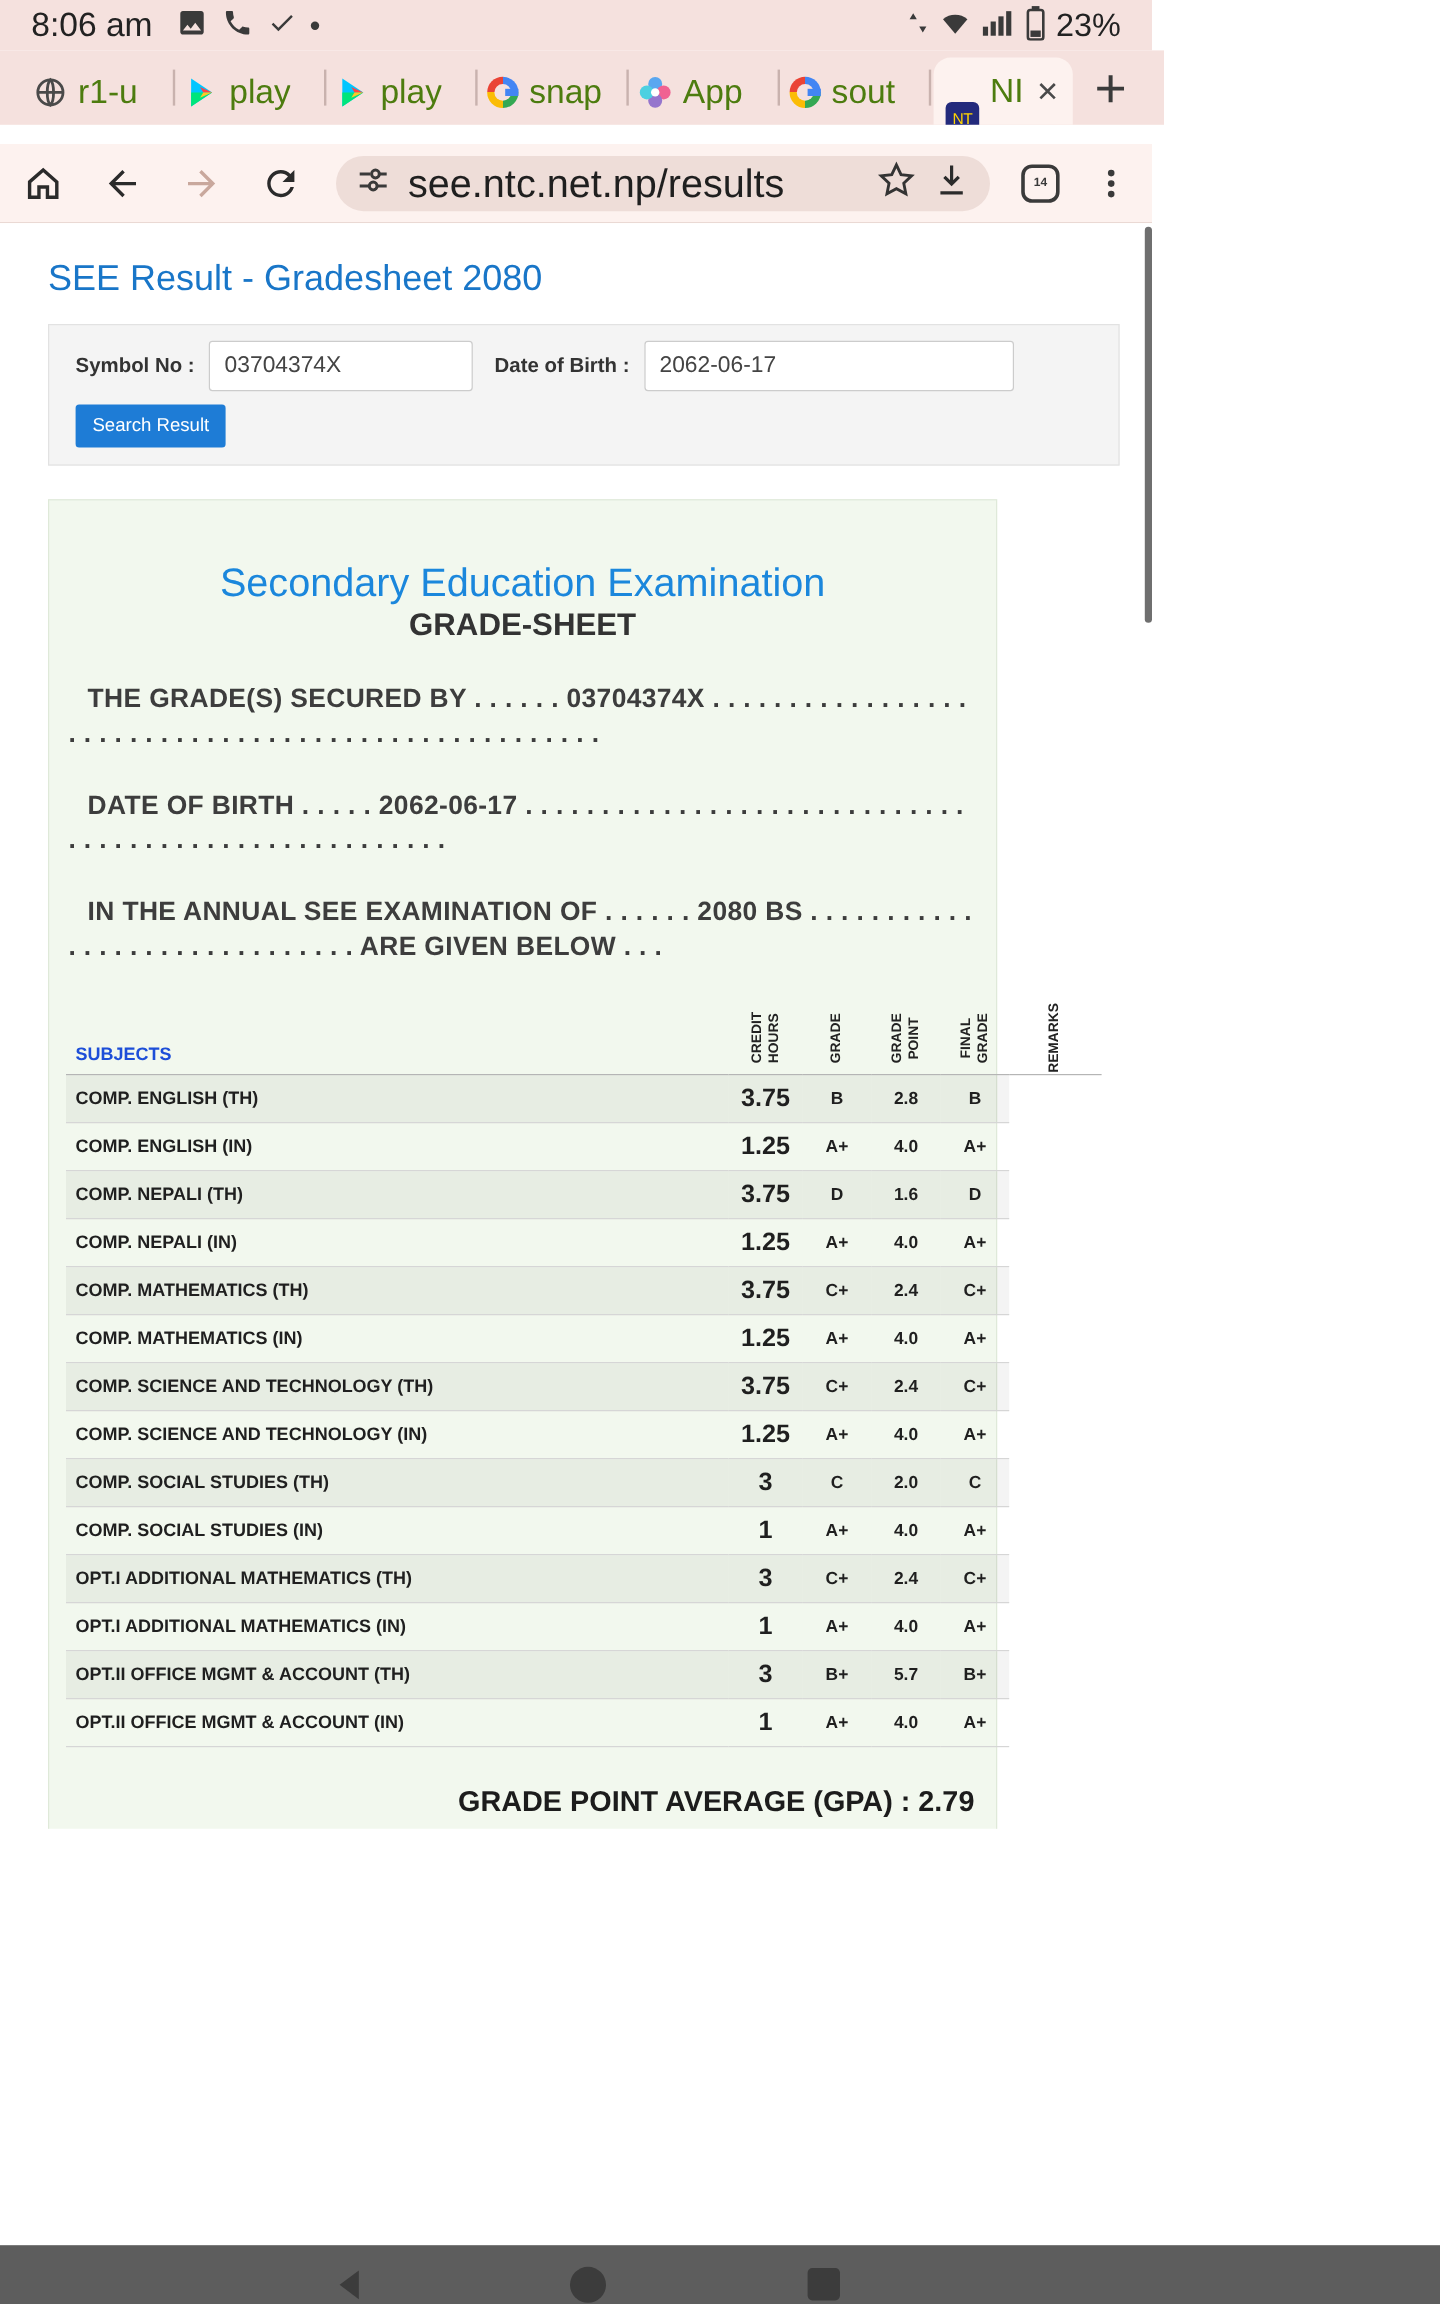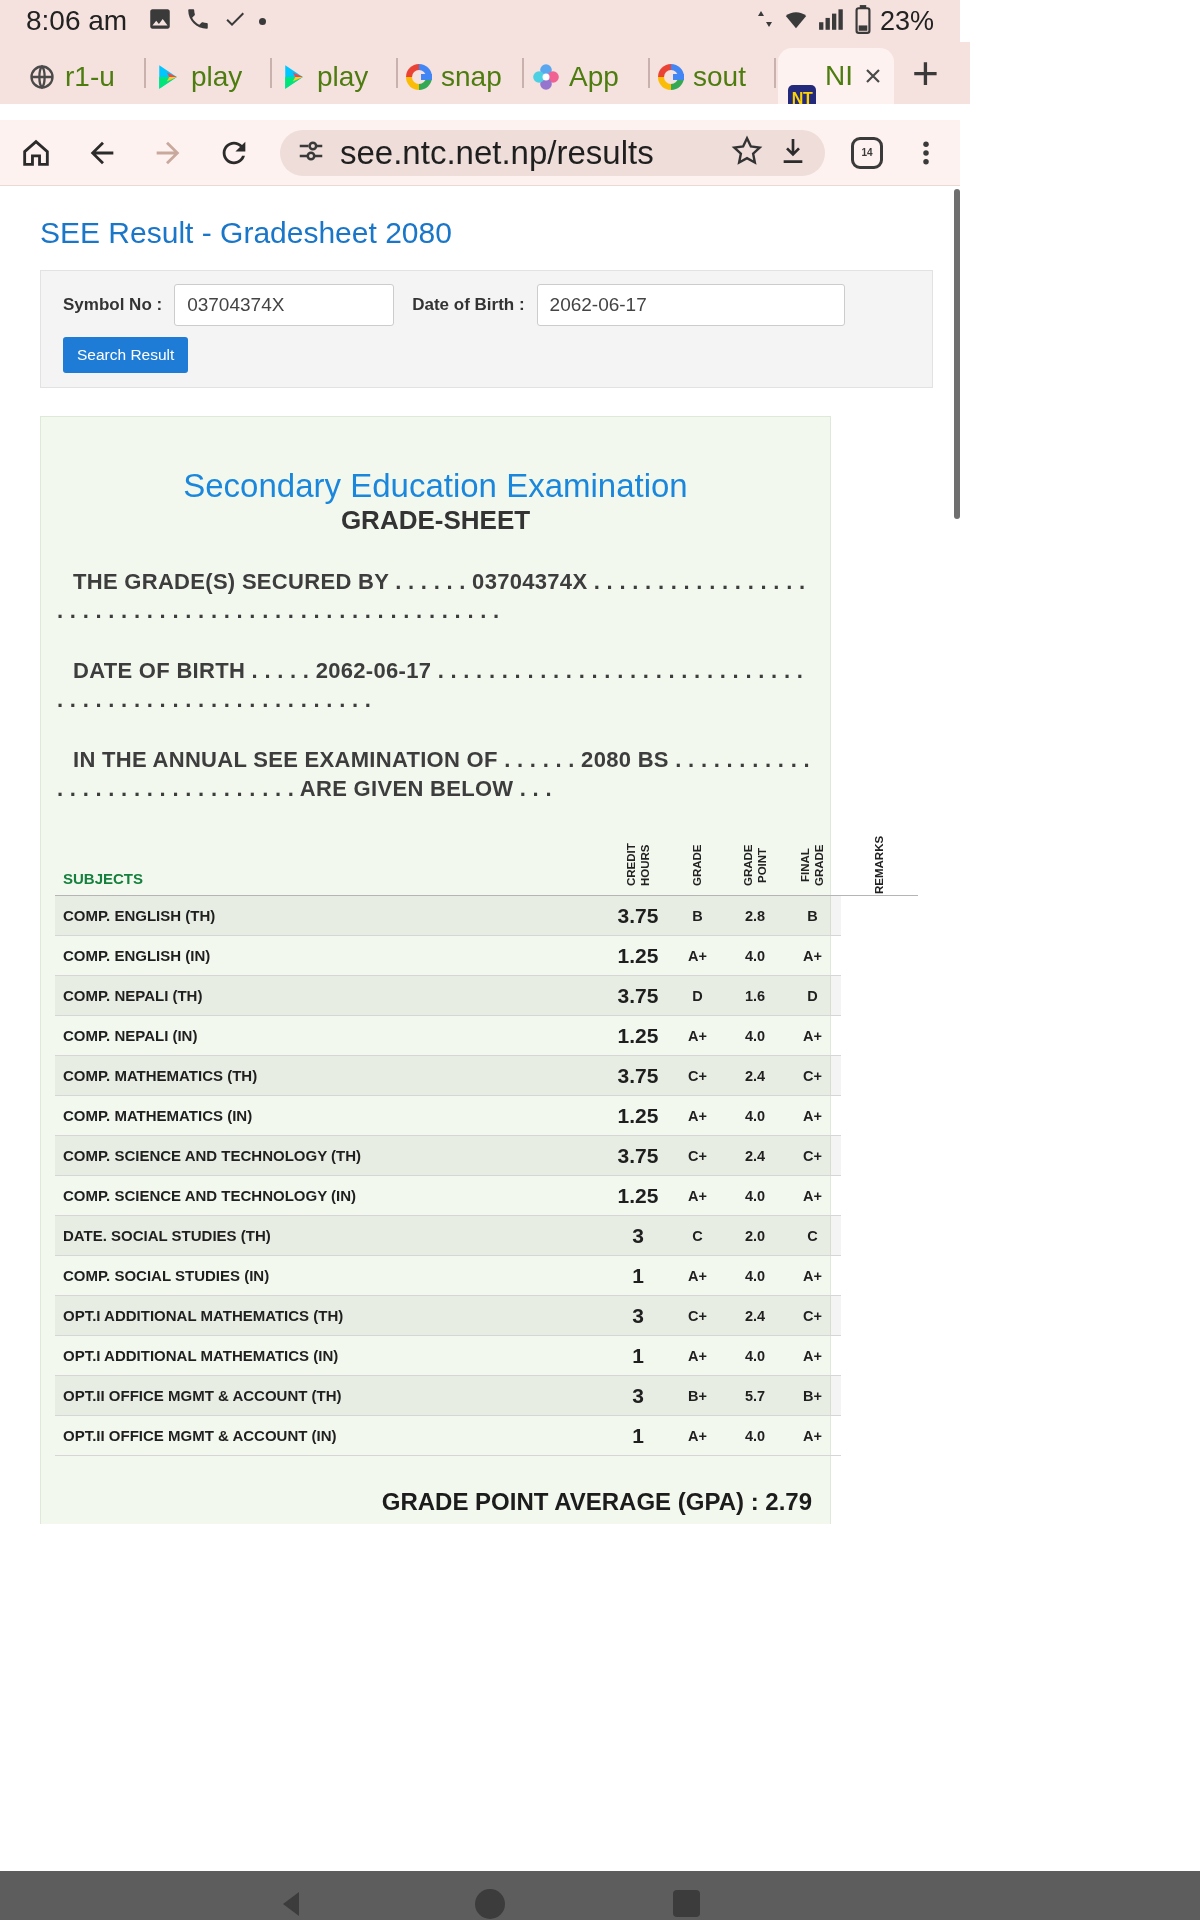--- a/index.html
+++ b/index.html
@@ -16,21 +16,21 @@
 
   
   .tabstrip { height:62px; background:#f5e1de; display:flex; align-items:flex-end; padding-left:22px; width:970px; }
   .tab { display:flex; align-items:center; gap:9px; width:120px; height:54px; padding:0 6px; overflow:hidden; flex:none; }
   .tab-title { font-size:28px; color:#4d7c0f; white-space:nowrap; overflow:hidden; }
   .tab-divider { width:2px; height:30px; background:#c9b2ae; flex:none; align-self:center; margin:0 2px; }
   .tab.active { background:#fdf2ef; border-radius:14px 14px 0 0; height:56px; width:116px; padding:0 10px; }
   .tab-close { margin-left:auto; flex:none; display:flex; }
   .newtab { font-size:46px; font-weight:300; color:#3a3a3a; align-self:center; margin-left:18px; line-height:1; }
   .favicon { flex:none; display:flex; align-items:center; justify-content:center; }
-  .ntc-icon { width:28px; height:28px; background:#232a7c; color:#ffd400; border-radius:5px; font-size:16px; font-weight:bold; display:flex; align-items:center; justify-content:center; letter-spacing:-0.5px;margin-top:45px; }
+  .ntc-icon { width:28px; height:28px; background:#232a7c; color:#ffd400; border-radius:5px; font-size:13px; font-weight:normal; display:flex; align-items:center; justify-content:center; letter-spacing:-0.5px;margin-top:45px; }
   .gicon { width:26px; height:26px; border-radius:50%; position:relative; flex:none;
            background:conic-gradient(#4285f4 0 90deg,#34a853 90deg 180deg,#fbbc05 180deg 270deg,#ea4335 270deg 360deg); }
   .gicon::after { content:""; position:absolute; inset:6px; background:#f5e1de; border-radius:50%; }
   .gicon .gbar { position:absolute; right:0; top:10px; width:11px; height:6px; background:#4285f4; z-index:2; }
 
   
   .toolbar { height:66px; background:#fdf2ef; display:flex; align-items:center; padding-left:12px; width:960px; border-bottom:1px solid #ead9d4;margin-top:16px; }
   .tbtn { width:48px; height:48px; display:flex; align-items:center; justify-content:center; margin-right:18px; flex:none; }
   .urlpill { height:46px; width:545px; background:#eeddd8; border-radius:24px; display:flex; align-items:center; padding:0 16px; gap:14px; margin-left:4px; flex:none; }
   .urltext { font-size:33px; color:#1f1f1f; flex:1; white-space:nowrap; overflow:hidden; }
@@ -51,21 +51,21 @@
   .inp-dob { width:308px; }
   .search-btn { margin-top:11px; background:#1e7cd6; color:#fff; border:none; border-radius:3px; font-size:15.5px; padding:9px 14px; font-family:"Liberation Sans",sans-serif; }
 
   .panel { margin:28px 0 0 40px; width:791px; background:#f2f8ee; border:1px solid #dfe9d9; padding-bottom:80px; }
   .panel-head { text-align:center; margin-top:50px; font-size:33px; font-weight:400; color:#1b87dc; }
   .panel-sub { text-align:center; font-size:26px; font-weight:bold; color:#333; }
   .dotline { margin:32px 16px 0 16px; font-size:22px; font-weight:bold; color:#3d3d3d; line-height:1.3; text-indent:16px; letter-spacing:0.3px; }
 
   table.grades { margin:28px 14px 0 14px; border-collapse:collapse; table-layout:fixed; width:863px; }
   .grades th { border-bottom:1px solid #b5b5b5; vertical-align:bottom; height:64px; }
-  .th-sub { text-align:left; font-size:15px; font-weight:bold; color:#15803d; padding:0 0 8px 8px;margin-left:43px; }
+  .th-sub { text-align:left; font-size:15px; font-weight:bold; color:#1d4ed8; padding:0 0 8px 8px;margin-left:43px; }
   .rot { writing-mode:vertical-rl; transform:rotate(180deg); font-size:11.5px; font-weight:bold; color:#222; line-height:1.25; height:60px; margin:0 auto; }
   .grades td { border-bottom:1px solid #d6d6d6; height:40px; color:#1f1f1f; }
   .td-sub { font-size:15px; font-weight:bold; padding-left:8px; }
   .td-credit { font-size:21px; font-weight:bold; text-align:center; }
   .td-grade, .td-point, .td-final { font-size:14.5px; font-weight:bold; text-align:center; }
   .td-remarks { border-bottom:none !important; }
   .grades tbody tr:nth-child(odd) td:not(.td-remarks) { background:rgba(0,0,0,0.045); }
 
   .gpa-line { margin:32px 18px 0 0; text-align:right; font-size:24px; font-weight:bold; color:#1c1c1c; }
 
@@ -386,21 +386,21 @@
   <tr>
     <td class="td-sub">COMP. SCIENCE AND TECHNOLOGY (IN)</td>
     <td class="td-credit">1.25</td>
     <td class="td-grade">A+</td>
     <td class="td-point">4.0</td>
     <td class="td-final">A+</td>
     <td class="td-remarks"></td>
   </tr>
 
   <tr>
-    <td class="td-sub">DATE. SOCIAL STUDIES (TH)</td>
+    <td class="td-sub">COMP. SOCIAL STUDIES (TH)</td>
     <td class="td-credit">3</td>
     <td class="td-grade">C</td>
     <td class="td-point">2.0</td>
     <td class="td-final">C</td>
     <td class="td-remarks"></td>
   </tr>
 
   <tr>
     <td class="td-sub">COMP. SOCIAL STUDIES (IN)</td>
     <td class="td-credit">1</td>

